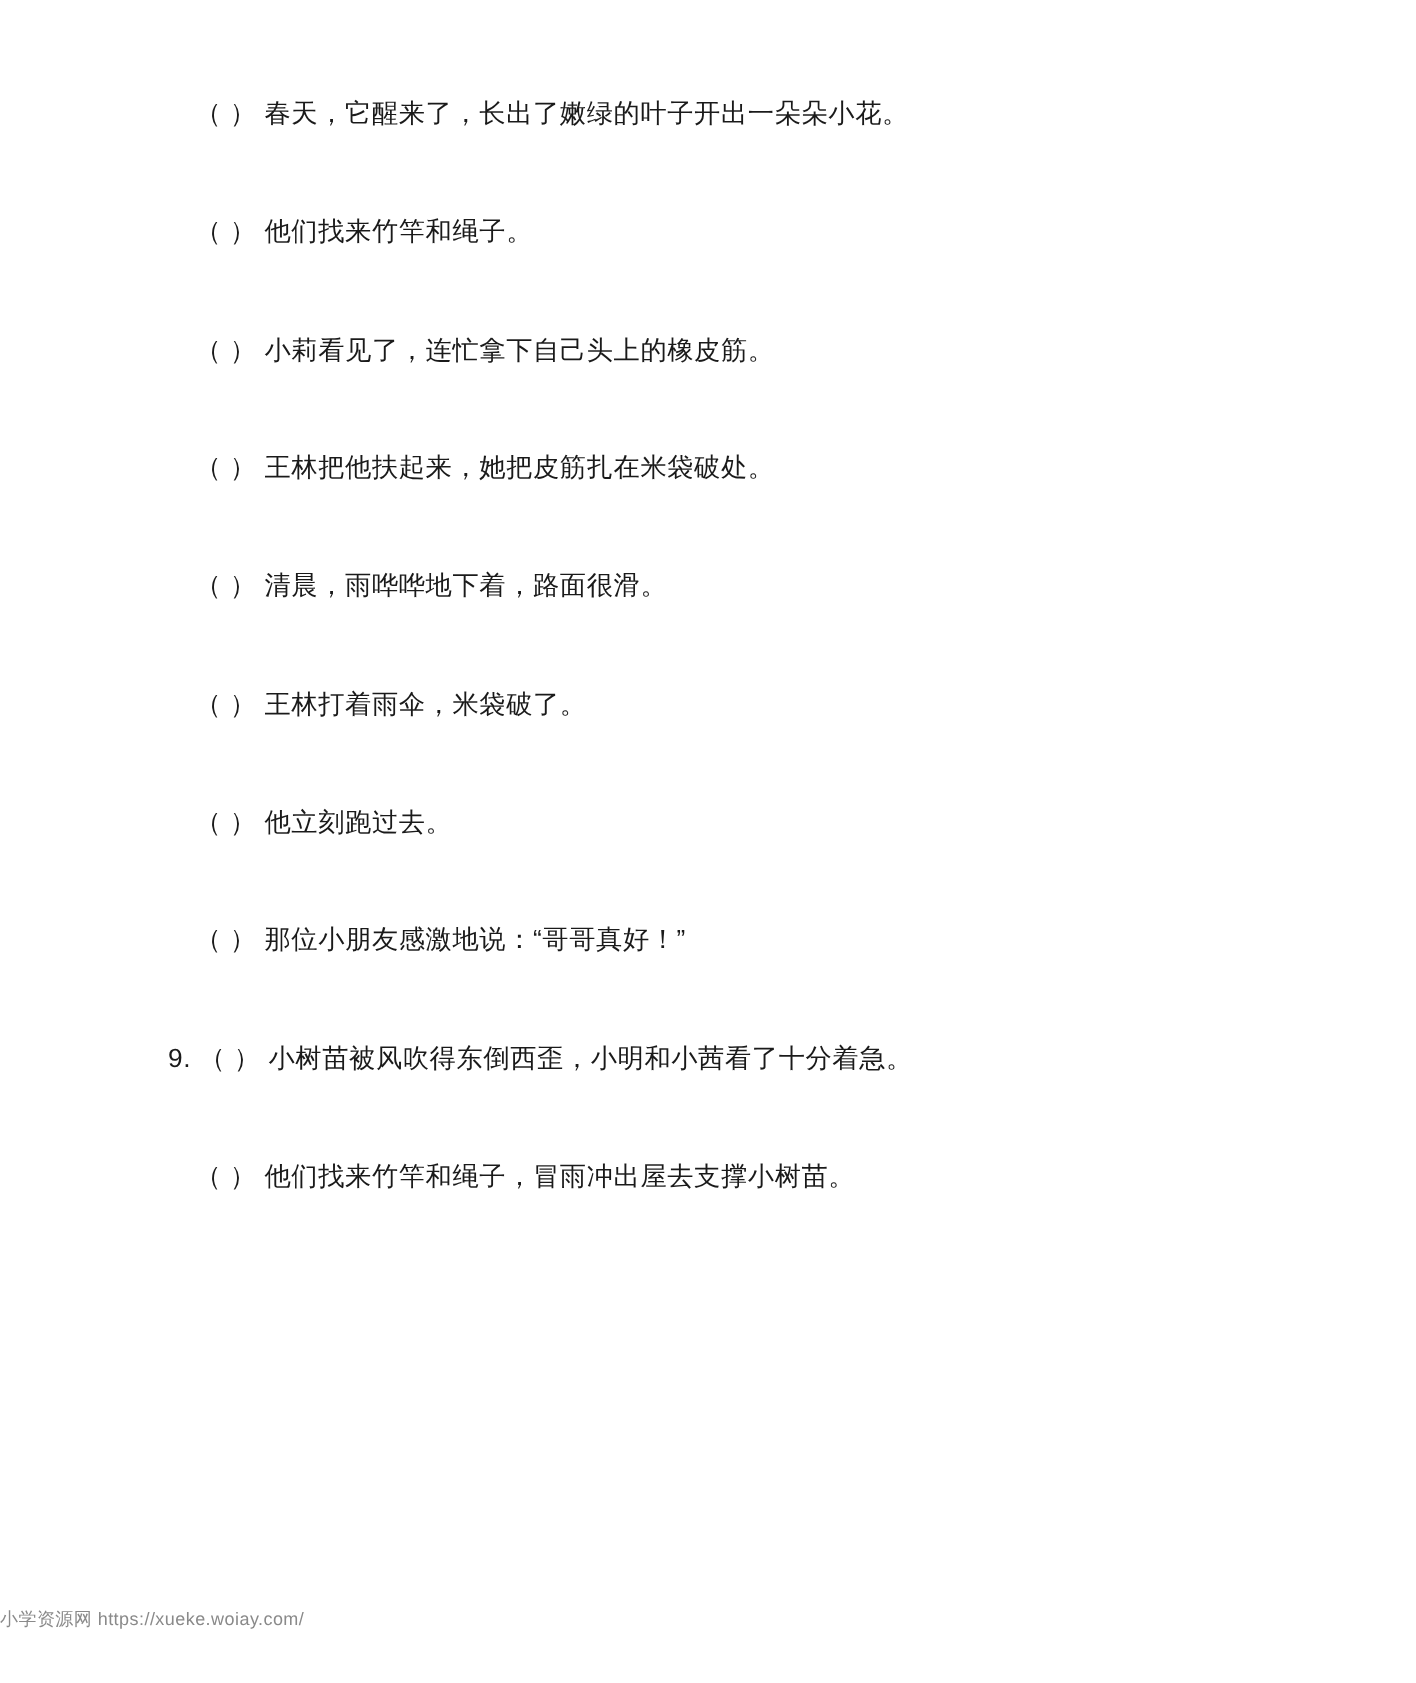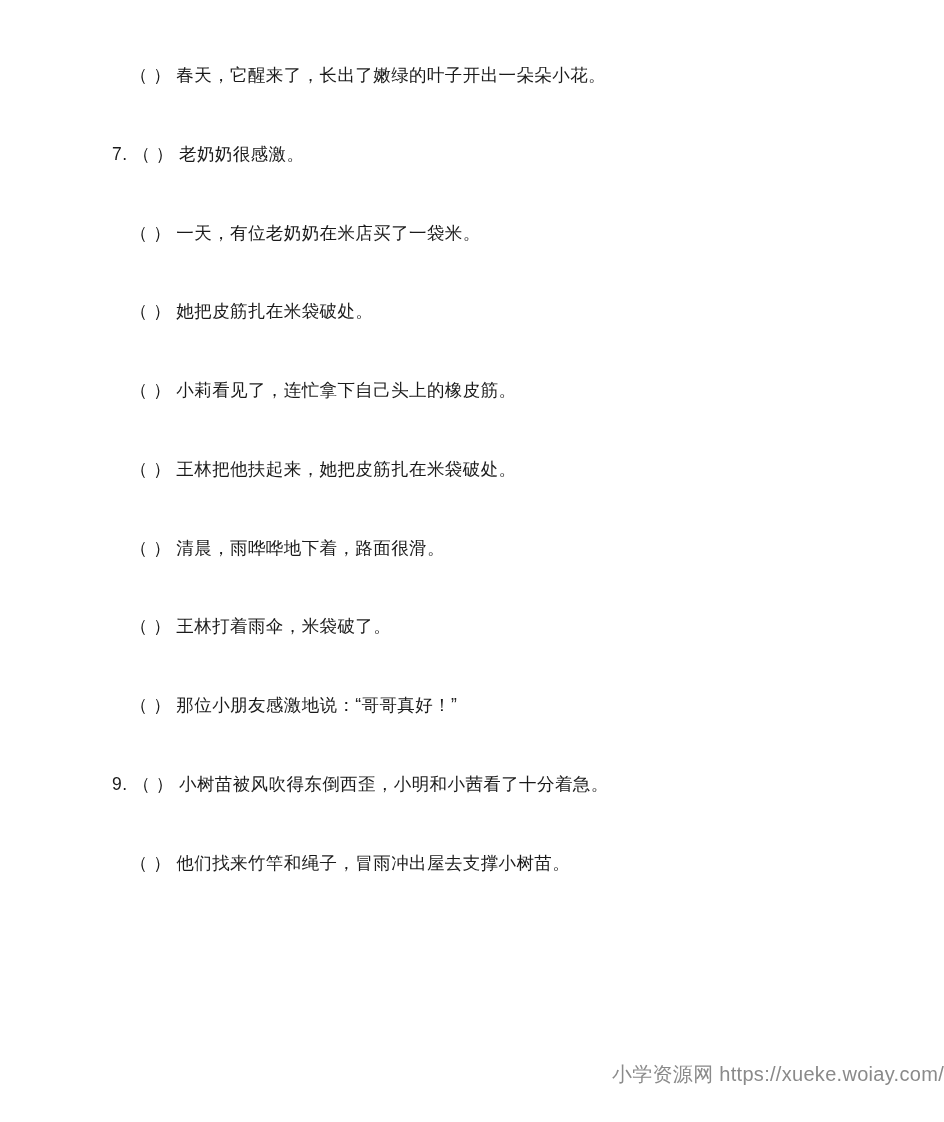--- a/index.html
+++ b/index.html
@@ -43,50 +43,41 @@
     display: inline;
   }
   .sentence {
     display: inline;
   }
   .footer {
     position: absolute;
     left: 0;
     right: 0;
     bottom: 28px;
-    text-align: right;
-    font-size: 20px;
+    text-align: left;
+    font-size: 12px;
     color: #8a8a8a;
     letter-spacing: 0.3px;
   }
 </style>
 </head>
 <body>
 
 <div class="page">
 
   <div class="line indented">
     <span class="brackets">（  ）</span>
     <span class="sentence">春天，它醒来了，长出了嫩绿的叶子开出一朵朵小花。</span>
   </div>
 
-  <div class="line numbered">
-    <span class="num">7.</span>
-    <span class="brackets">（  ）</span>
-    <span class="sentence">老奶奶很感激。</span>
-  </div>
+
 
   <div class="line indented">
     <span class="brackets">（  ）</span>
-    <span class="sentence">一天，有位老奶奶在米店买了一袋米。</span>
-  </div>
-
-  <div class="line indented">
-    <span class="brackets">（  ）</span>
-    <span class="sentence">她把皮筋扎在米袋破处。</span>
+    <span class="sentence">他们找来竹竿和绳子。</span>
   </div>
 
   <div class="line indented">
     <span class="brackets">（  ）</span>
     <span class="sentence">小莉看见了，连忙拿下自己头上的橡皮筋。</span>
   </div>
 
 
 
   <div class="line indented">
@@ -97,20 +88,24 @@
   <div class="line indented">
     <span class="brackets">（  ）</span>
     <span class="sentence">清晨，雨哗哗地下着，路面很滑。</span>
   </div>
 
   <div class="line indented">
     <span class="brackets">（  ）</span>
     <span class="sentence">王林打着雨伞，米袋破了。</span>
   </div>
 
+  <div class="line indented">
+    <span class="brackets">（  ）</span>
+    <span class="sentence">他立刻跑过去。</span>
+  </div>
 
   <div class="line indented">
     <span class="brackets">（  ）</span>
     <span class="sentence">那位小朋友感激地说：“哥哥真好！”</span>
   </div>
 
   <div class="line numbered">
     <span class="num">9.</span>
     <span class="brackets">（  ）</span>
     <span class="sentence">小树苗被风吹得东倒西歪，小明和小茜看了十分着急。</span>

